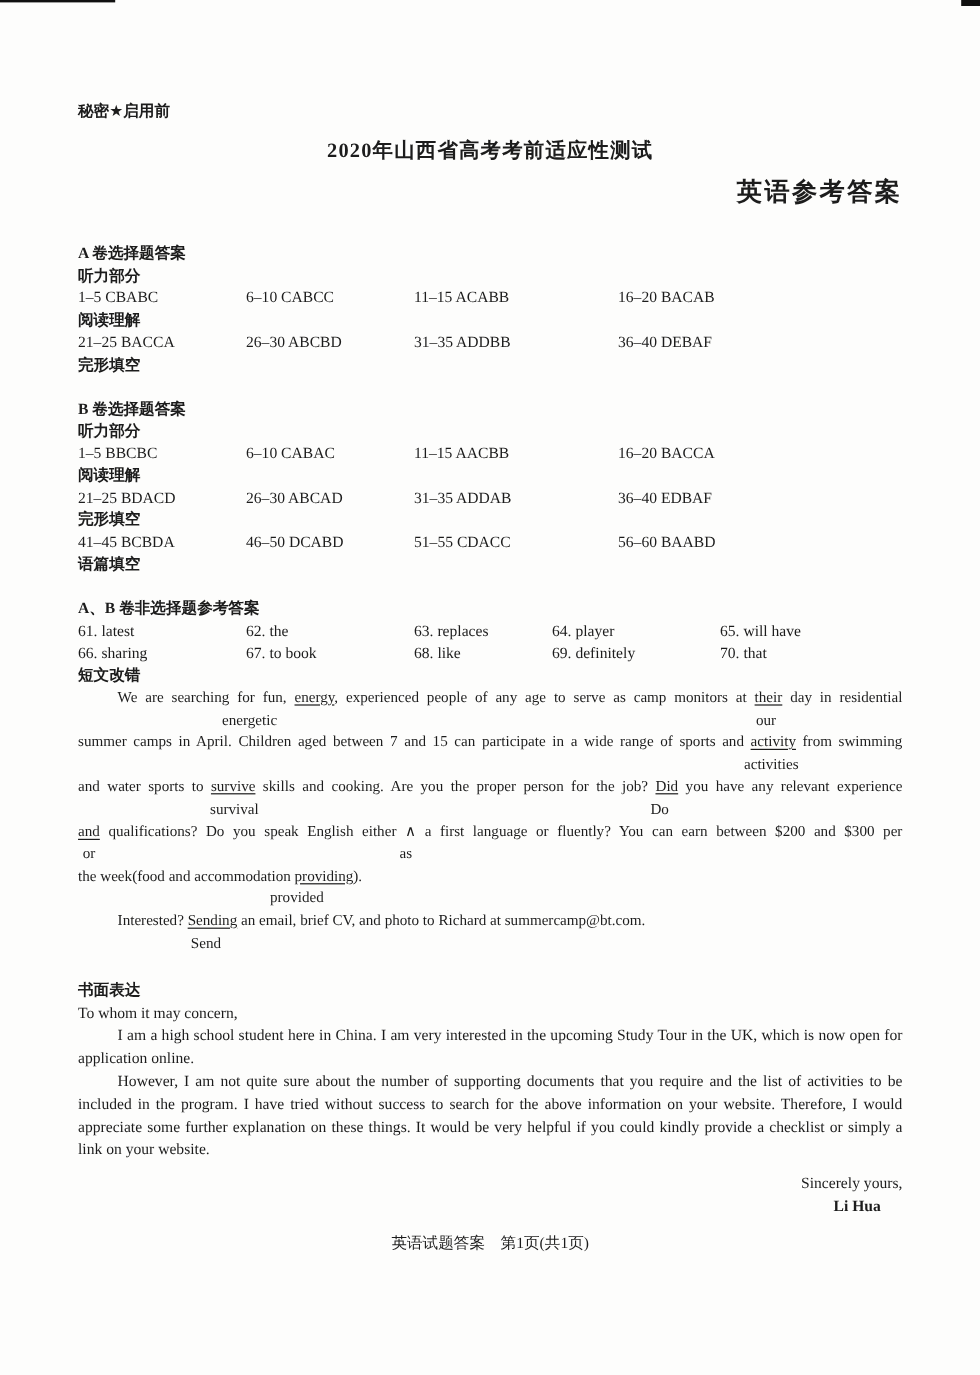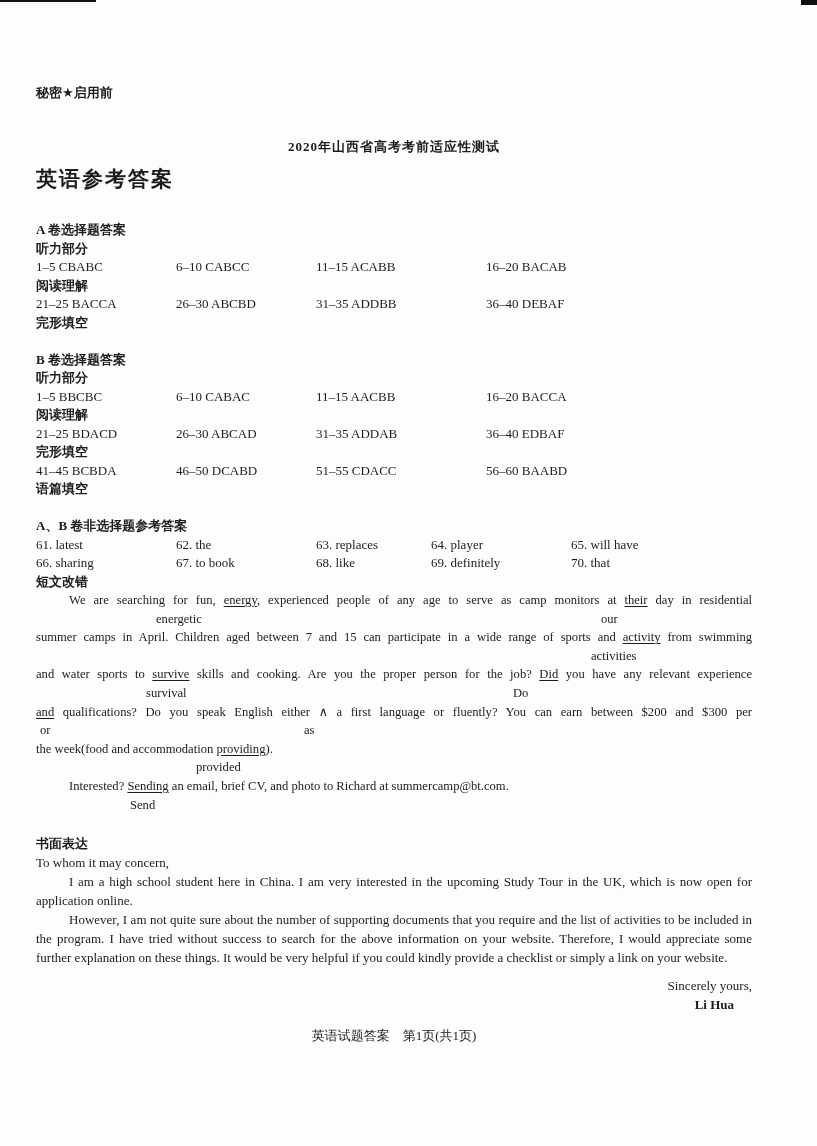--- a/index.html
+++ b/index.html
@@ -8,26 +8,26 @@
     width: 817px; height: 1146px;
     margin: 0 auto; position: relative;
     background: #fdfdfc; overflow: hidden;
     font-family: "Liberation Serif", "DejaVu Serif", serif;
     color: #1c1c1c;
   }
   .artifact { position: absolute; background: #101010; }
   .artifact.tl { left: 0; top: 0; width: 96px; height: 2px; }
   .artifact.tr { right: 0; top: 0; width: 16px; height: 5px; }
 
-  .page { padding: 84px 65px 0 36px; font-size: 13px; }
+  .page { padding: 84px 65px 0 65px; font-size: 13px; }
 
   .classification { font-size: 13px; font-weight: bold; font-family: "Liberation Sans", "DejaVu Sans", sans-serif; }
 
-  .title { text-align: center; font-size: 13px; font-weight: bold; margin-top: 36px; letter-spacing: 1px; }
-  .subtitle { text-align: left; font-size: 21px; font-weight: bold; margin-top: 9px; letter-spacing: 2px; }
+  .title { text-align: center; font-size: 17px; font-weight: bold; margin-top: 12px; letter-spacing: 1px; }
+  .subtitle { text-align: right; font-size: 21px; font-weight: bold; margin-top: 9px; letter-spacing: 2px; }
 
   .ans { margin-top: 28px; line-height: 18.5px; }
   .h { font-weight: bold; }
   .sec-gap { margin-top: 18.5px; }
 
   .row { display: grid; }
   .row.r4 { grid-template-columns: 140px 140px 170px 1fr; }
   .row.r5 { grid-template-columns: 140px 140px 115px 140px 1fr; }
   .cell { white-space: nowrap; }
 

